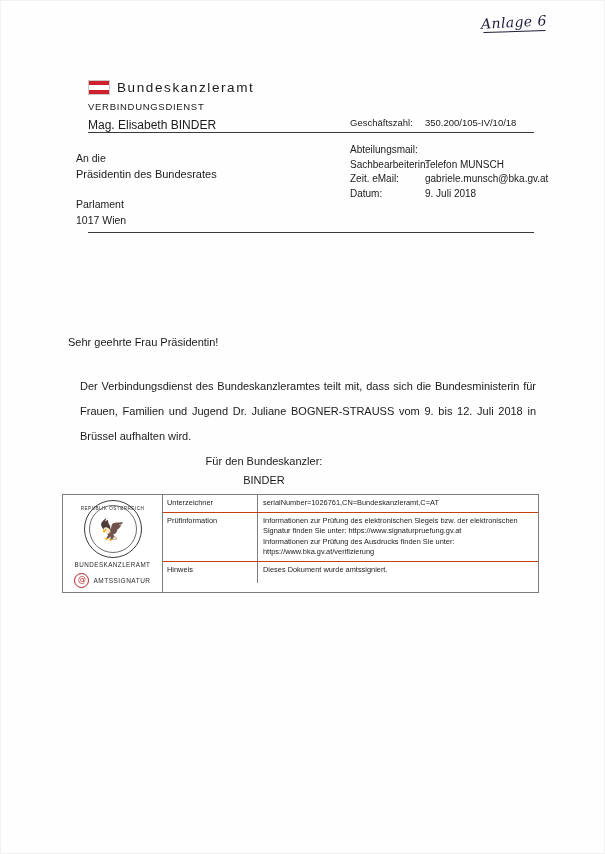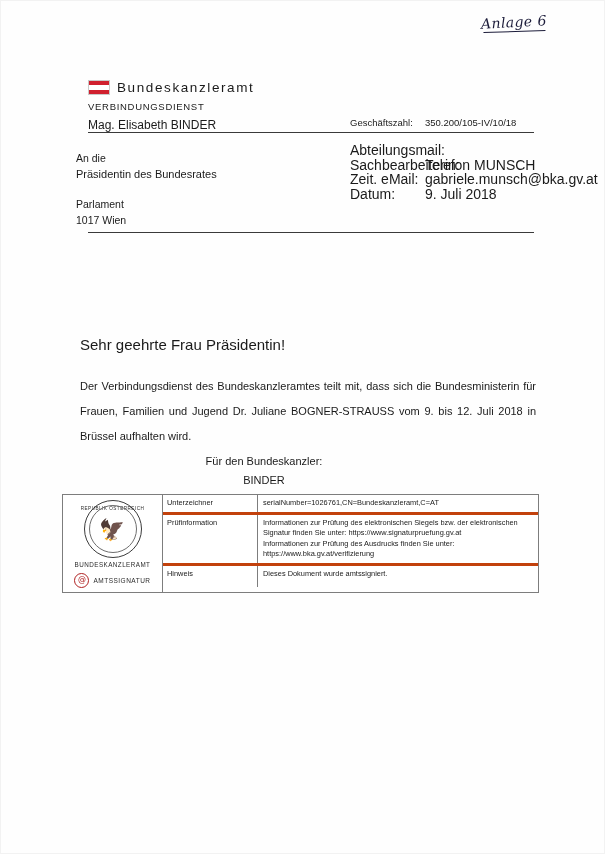--- a/index.html
+++ b/index.html
@@ -116,32 +116,32 @@
     font-size: 10.5px;
     line-height: 16px;
   }
   .addressee .line2 { font-size: 11px; }
   .addressee .block2 { margin-top: 14px; }
 
   .meta {
     position: absolute;
     left: 350px;
     top: 143px;
-    font-size: 14px;
+    font-size: 10px;
     line-height: 14.5px;
   }
   .meta-row { display: flex; }
   .meta-key { width: 75px; flex: none; }
   .meta-val { }
 
   .salutation {
     position: absolute;
-    left: 80px;
+    left: 68px;
     top: 336px;
-    font-size: 15px;
+    font-size: 11px;
   }
 
   .body-text {
     position: absolute;
     left: 80px;
     top: 374px;
     width: 456px;
     font-size: 11px;
     line-height: 25px;
     text-align: justify;
@@ -238,21 +238,21 @@
     letter-spacing: 0.5px;
     color: #2b2b2b;
   }
   .sig-table {
     flex: 1;
     display: flex;
     flex-direction: column;
   }
   .sig-row {
     display: flex;
-    border-bottom: 3px solid #c2410c;
+    border-bottom: 1px solid #c2410c;
   }
   .sig-row:last-child { border-bottom: none; }
   .sig-k {
     width: 95px;
     flex: none;
     border-right: 1px solid #7d7d7d;
     font-size: 7.4px;
     padding: 3px 4px;
     box-sizing: border-box;
   }

